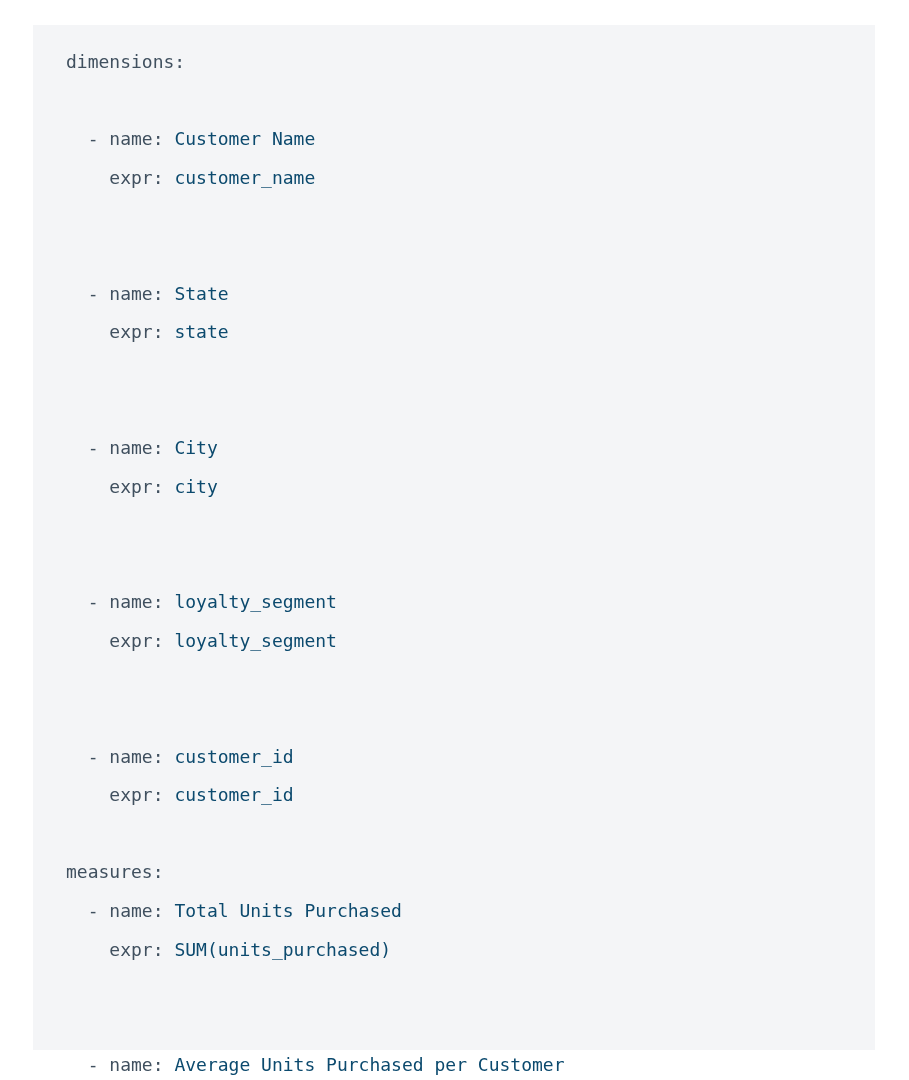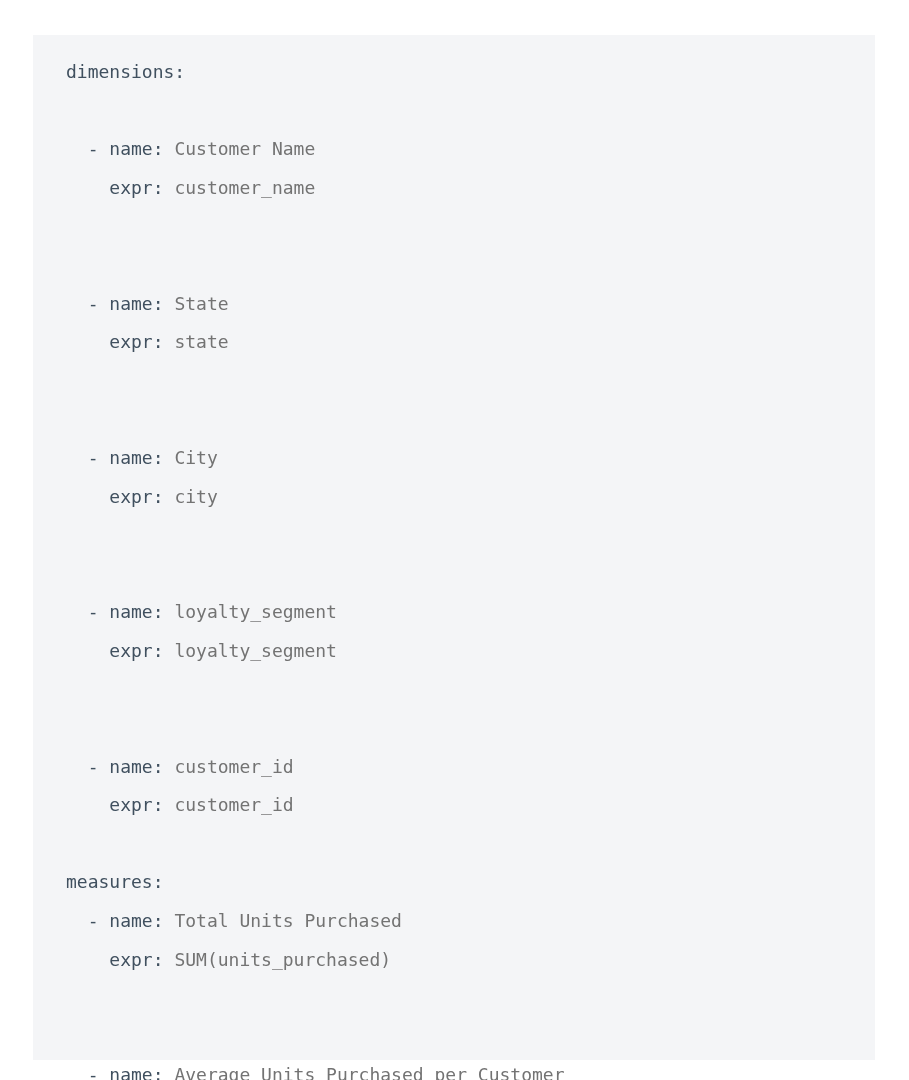--- a/index.html
+++ b/index.html
@@ -9,21 +9,21 @@
   }
   body {
     width: 909px;
     height: 1080px;
     overflow: hidden;
     font-family: "DejaVu Sans Mono", "Liberation Mono", monospace;
   }
   .code-block {
     position: absolute;
     left: 33px;
-    top: 35px;
+    top: 25px;
     width: 842px;
     height: 1025px;
     background: #f4f5f7;
     box-sizing: border-box;
     padding: 18px 0 18px 0;
   }
   .code-lines {
     font-size: 18px;
     line-height: 38.6px;
     white-space: pre;
@@ -34,21 +34,21 @@
     white-space: pre;
     height: 38.6px;
   }
   .line.blank {
     height: 38.6px;
   }
   .k {
     color: #40505f;
   }
   .v {
-    color: #737373;
+    color: #0c4a6e;
   }
 </style>
 </head>
 <body>
 
 <div class="code-block">
   <div class="code-lines" id="code-lines"><div class="line"><span class="k">dimensions:</span></div><div class="line blank">&nbsp;</div><div class="line"><span class="k">  - name: </span><span class="v">Customer Name</span></div><div class="line"><span class="k">    expr: </span><span class="v">customer_name</span></div><div class="line blank">&nbsp;</div><div class="line blank">&nbsp;</div><div class="line"><span class="k">  - name: </span><span class="v">State</span></div><div class="line"><span class="k">    expr: </span><span class="v">state</span></div><div class="line blank">&nbsp;</div><div class="line blank">&nbsp;</div><div class="line"><span class="k">  - name: </span><span class="v">City</span></div><div class="line"><span class="k">    expr: </span><span class="v">city</span></div><div class="line blank">&nbsp;</div><div class="line blank">&nbsp;</div><div class="line"><span class="k">  - name: </span><span class="v">loyalty_segment</span></div><div class="line"><span class="k">    expr: </span><span class="v">loyalty_segment</span></div><div class="line blank">&nbsp;</div><div class="line blank">&nbsp;</div><div class="line"><span class="k">  - name: </span><span class="v">customer_id</span></div><div class="line"><span class="k">    expr: </span><span class="v">customer_id</span></div><div class="line blank">&nbsp;</div><div class="line"><span class="k">measures:</span></div><div class="line"><span class="k">  - name: </span><span class="v">Total Units Purchased</span></div><div class="line"><span class="k">    expr: </span><span class="v">SUM(units_purchased)</span></div><div class="line blank">&nbsp;</div><div class="line blank">&nbsp;</div><div class="line"><span class="k">  - name: </span><span class="v">Average Units Purchased per Customer</span></div></div>
 </div>
 
 </body></html>

